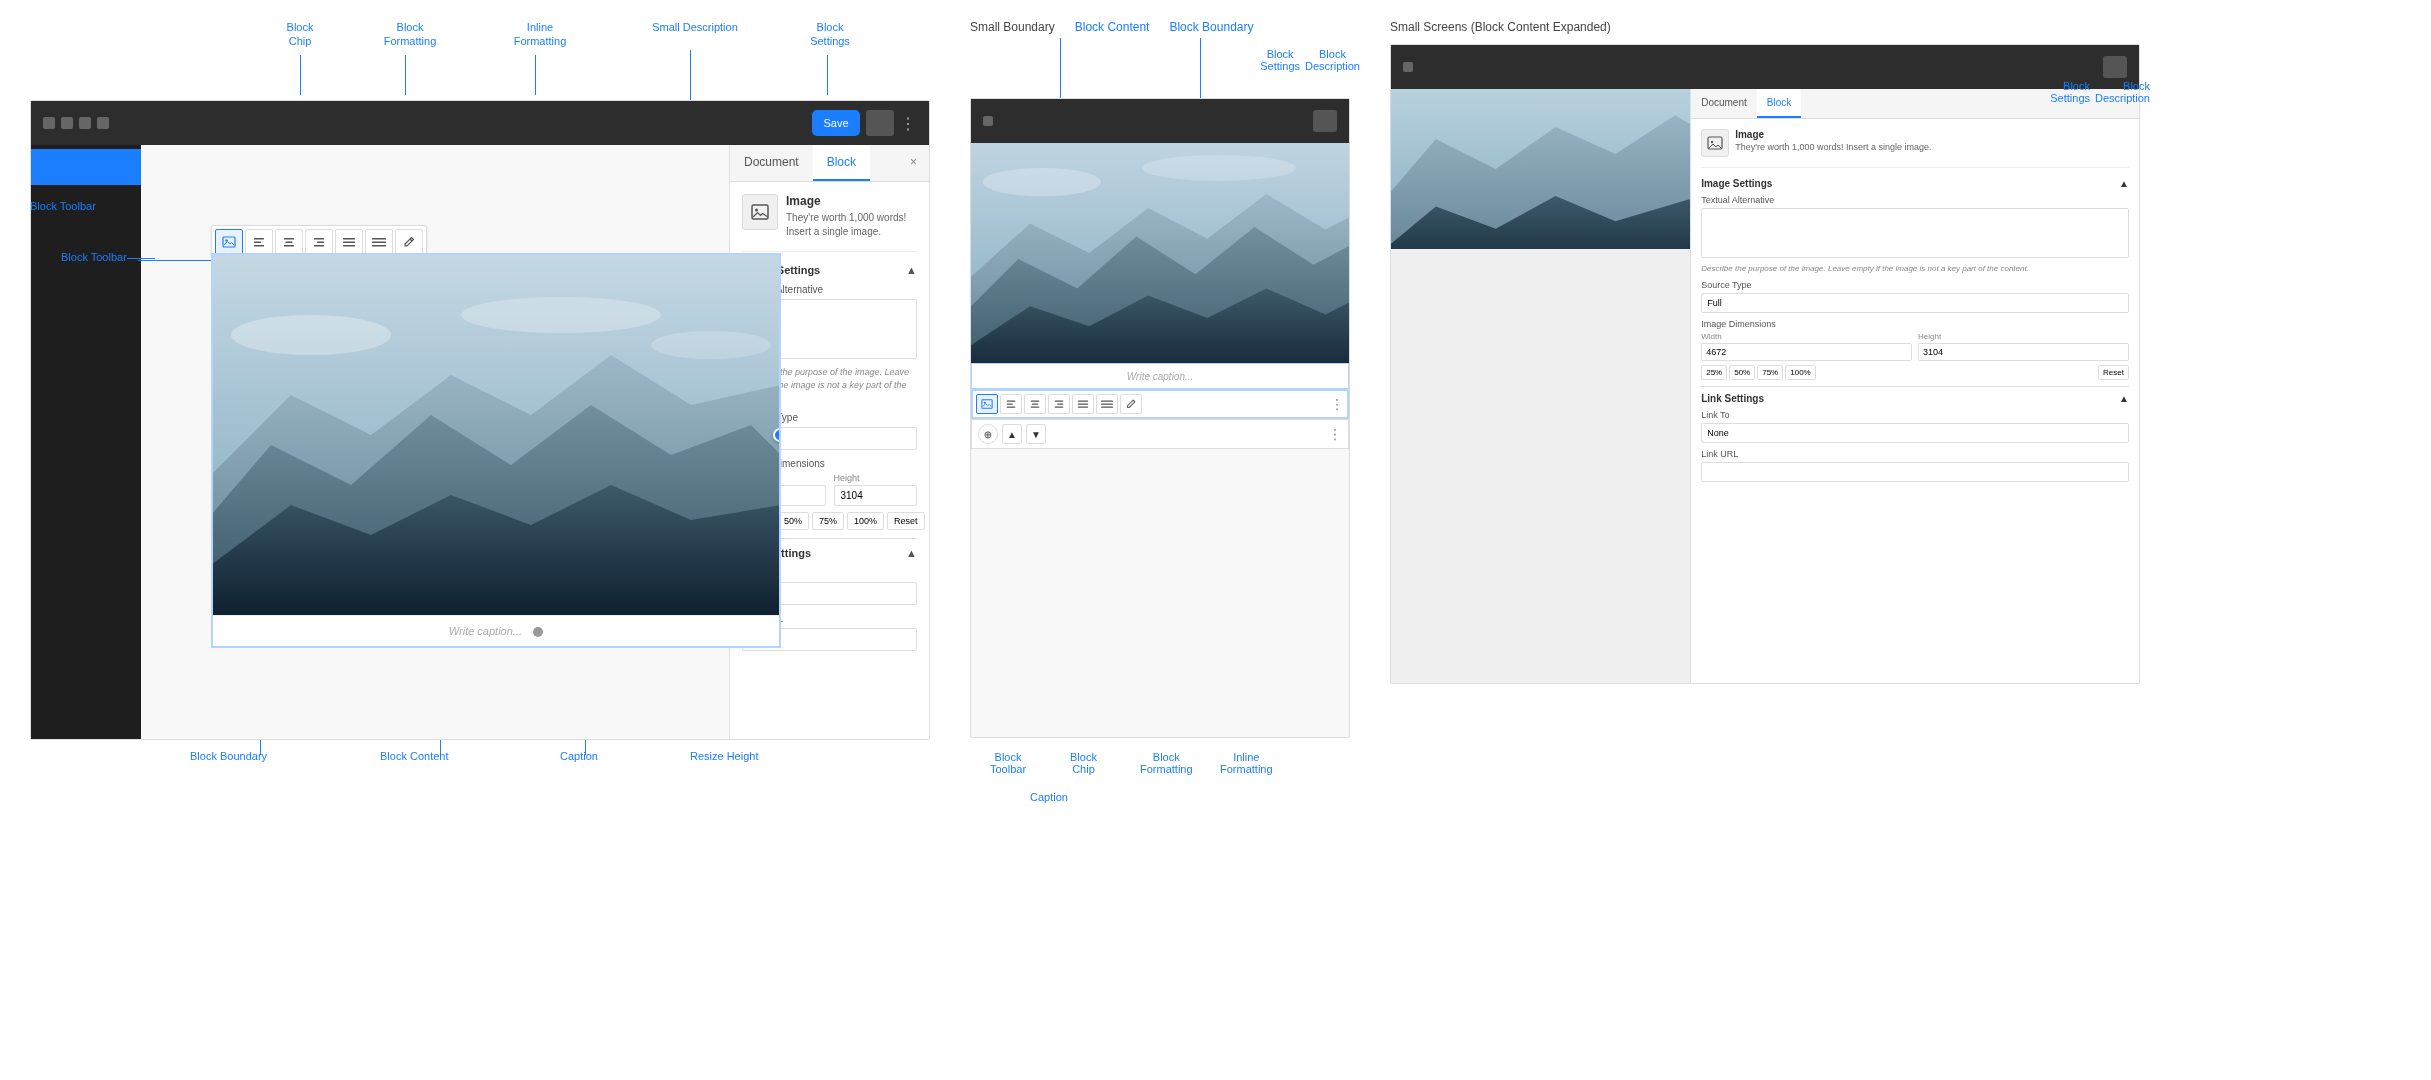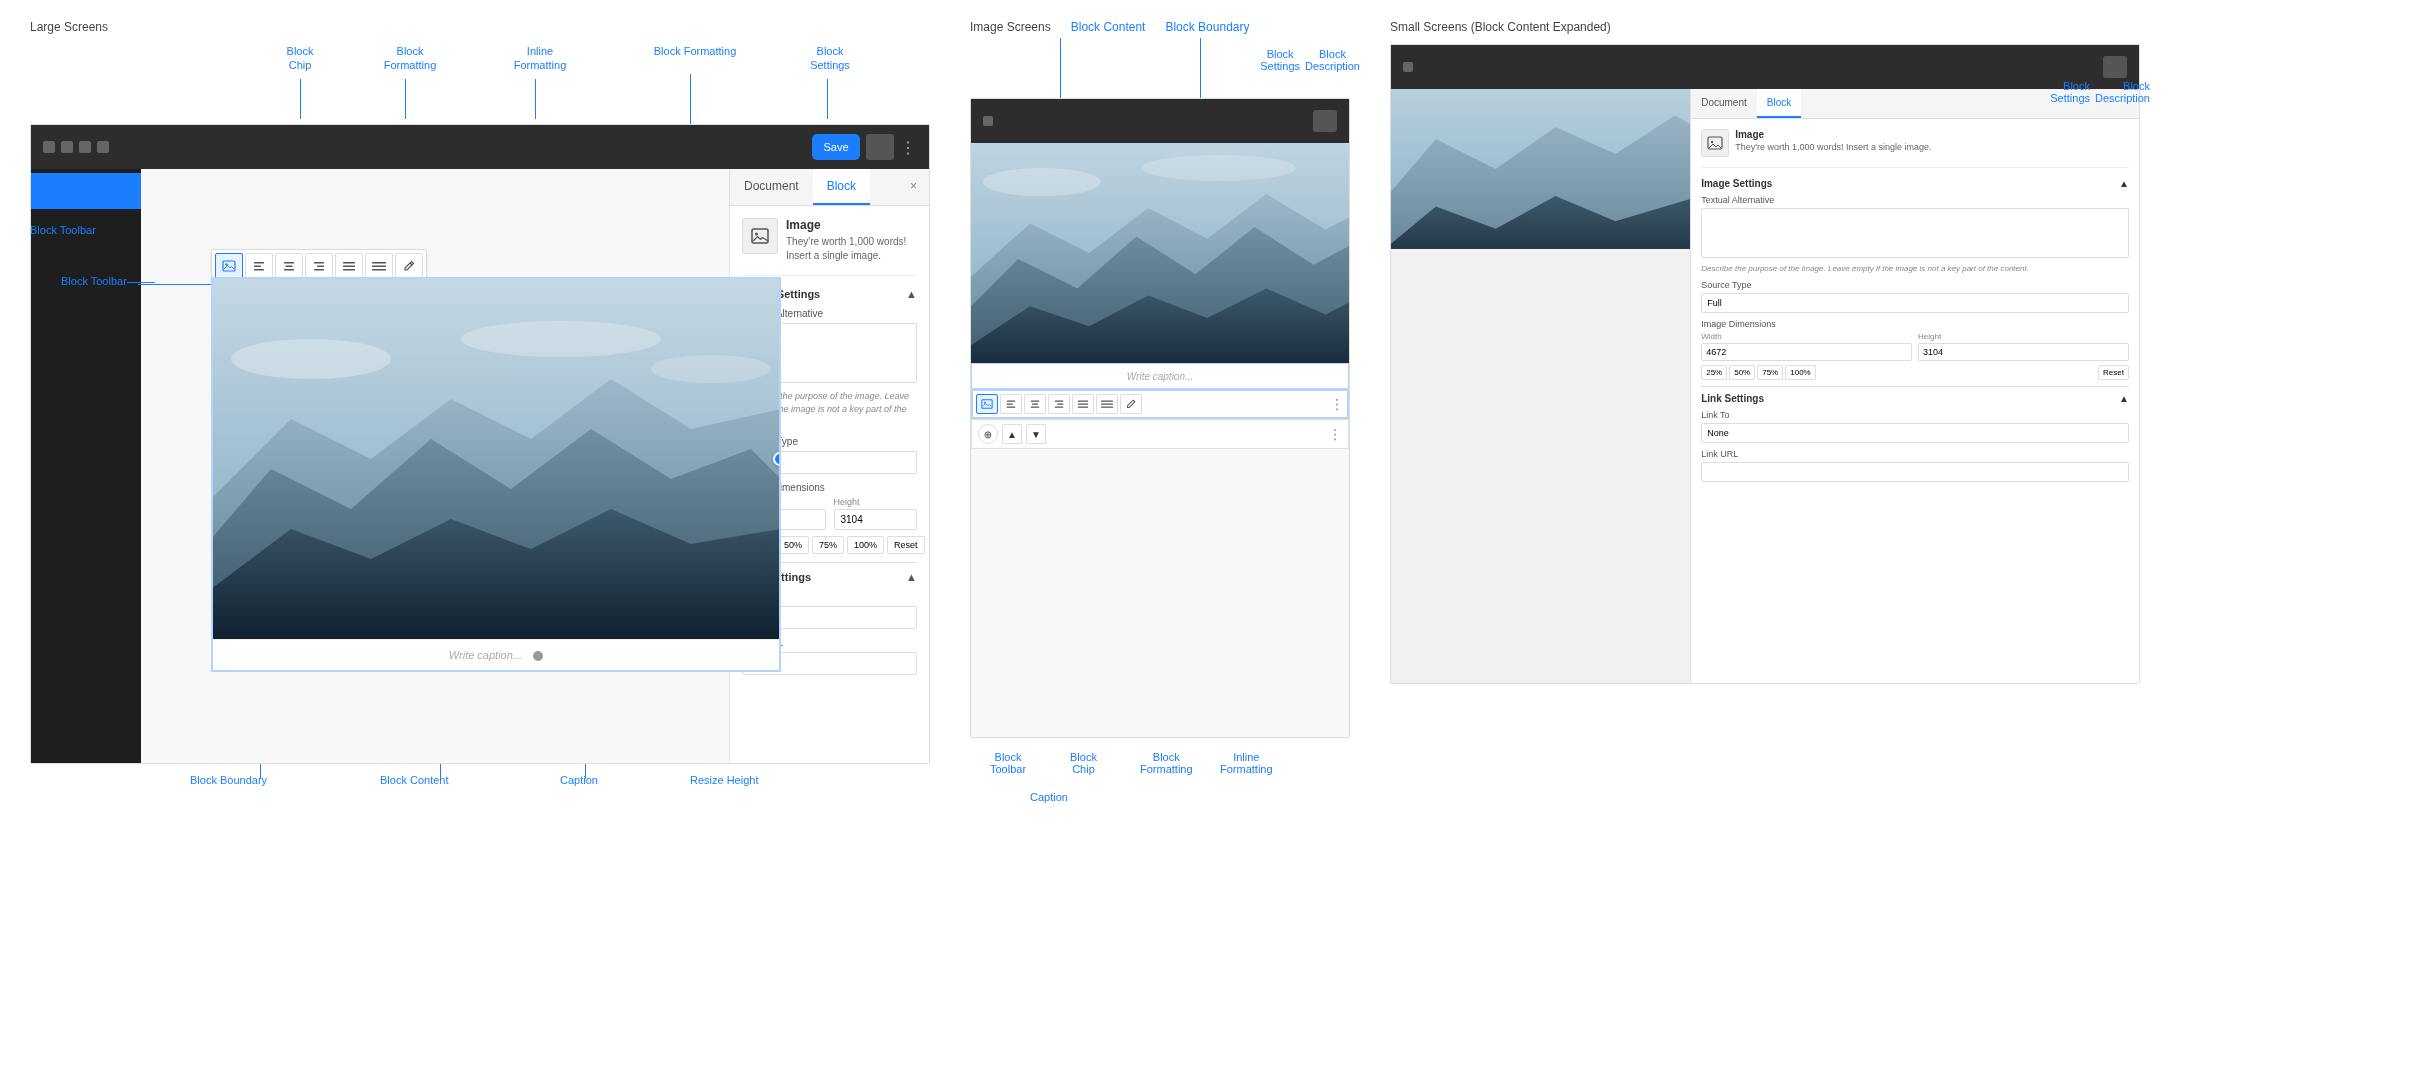--- a/index.html
+++ b/index.html
@@ -602,40 +602,39 @@
     .link-settings-section {
       margin-top: 8px;
     }
   </style>
 </head>
 <body>
 
 <div class="main-container">
 
   <div class="large-screens-section">
-    <div class="section-title">Large Screens</div>
 
     <div style="position: relative;">
 
       <div style="position: relative; height: 80px; margin-left: 170px; width: 700px;">
 
         <div class="annotation" style="left: 70px; top: 0; width: 60px;">
           <span style="color:#1a7eff; font-size:11px;">Block<br>Chip</span>
         </div>
 
         <div class="annotation" style="left: 170px; top: 0; width: 80px;">
           <span style="color:#1a7eff; font-size:11px;">Block<br>Formatting</span>
         </div>
 
         <div class="annotation" style="left: 300px; top: 0; width: 80px;">
           <span style="color:#1a7eff; font-size:11px;">Inline<br>Formatting</span>
         </div>
 
         <div class="annotation" style="left: 440px; top: 0; width: 110px;">
-          <span style="color:#1a7eff; font-size:11px;">Block Formatting</span>
+          <span style="color:#1a7eff; font-size:11px;">Small Description</span>
         </div>
 
         <div class="annotation" style="left: 590px; top: 0; width: 80px;">
           <span style="color:#1a7eff; font-size:11px;">Block<br>Settings</span>
         </div>
 
         <div style="position:absolute; left:100px; top:35px; width:1px; height:40px; background:#1a7eff;"></div>
         <div style="position:absolute; left:205px; top:35px; width:1px; height:40px; background:#1a7eff;"></div>
         <div style="position:absolute; left:335px; top:35px; width:1px; height:40px; background:#1a7eff;"></div>
         <div style="position:absolute; left:490px; top:30px; width:1px; height:50px; background:#1a7eff;"></div>
@@ -850,21 +849,21 @@
         <div style="position:absolute; left:430px; top:10px; color:#1a7eff; font-size:11px; font-weight:500;">Caption</div>
         <div style="position:absolute; left:455px; top:0; width:1px; height:15px; background:#1a7eff;"></div>
 
         <div style="position:absolute; left:560px; top:10px; color:#1a7eff; font-size:11px; font-weight:500;">Resize Height</div>
       </div>
     </div>
   </div>
 
   <div class="small-screens-wrapper" style="position:relative; flex: 0 0 auto; width: 380px;">
     <div style="display:flex; gap:20px; margin-bottom:4px; align-items:center;">
-      <div class="section-title" style="margin-bottom:0;">Image Screens</div>
+      <div class="section-title" style="margin-bottom:0;">Small Boundary</div>
       <div style="color:#1a7eff; font-size:12px; font-weight:500;">Block Content</div>
       <div style="color:#1a7eff; font-size:12px; font-weight:500;">Block Boundary</div>
     </div>
 
     <div style="position:relative; height:60px; margin-left:10px;">
 
       <div style="position:absolute; left:80px; top:0; width:1px; height:60px; background:#1a7eff;"></div>
       <div style="position:absolute; left:220px; top:0; width:1px; height:60px; background:#1a7eff;"></div>
 
       <div style="position:absolute; right:-10px; top:10px; color:#1a7eff; font-size:11px; font-weight:500; text-align:center;">Block<br>Description</div>

